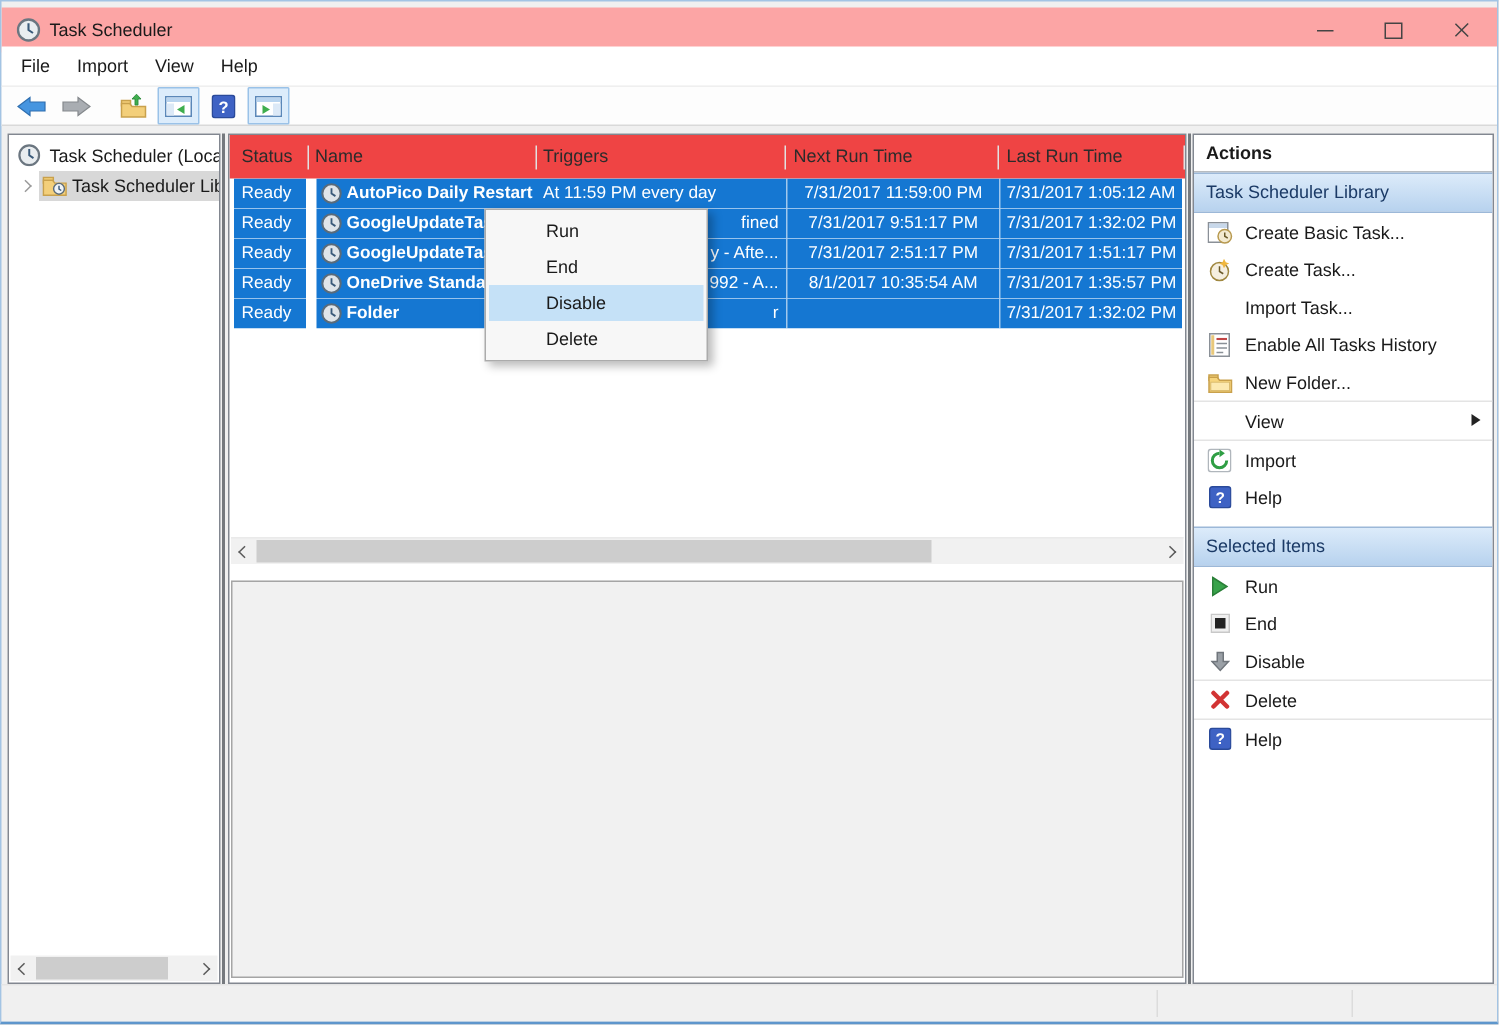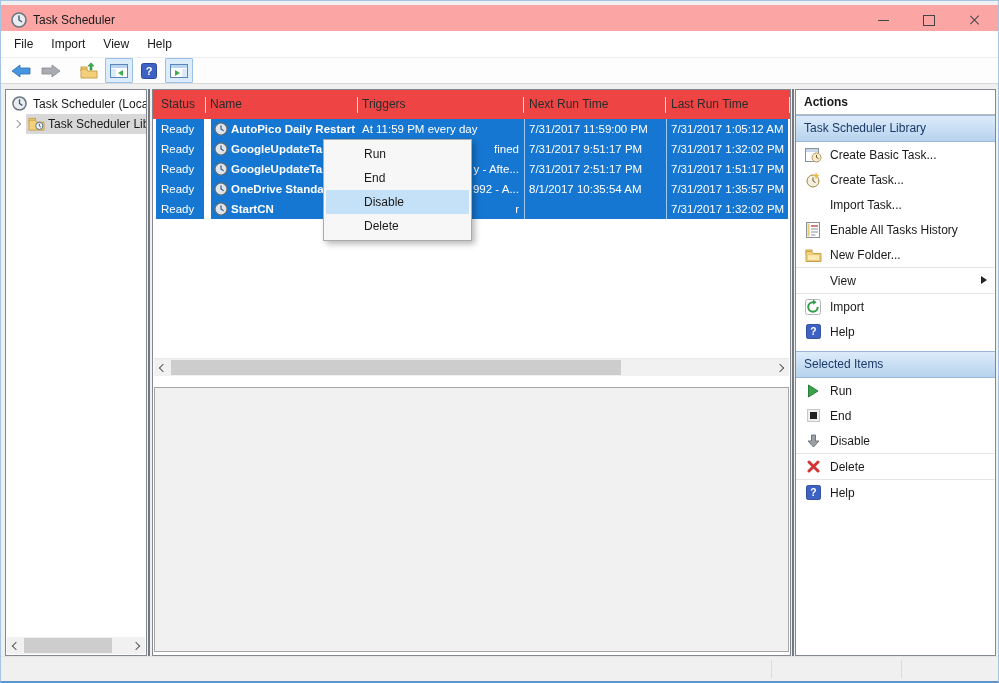--- a/index.html
+++ b/index.html
@@ -67,21 +67,21 @@
   .seg-st{left:3px;width:48px;}
   .seg-main{left:58px;width:577px;}
   .wsep{position:absolute;top:0;height:20px;width:1px;background:rgba(255,255,255,0.6);}
   .ws1{left:371px;} .ws2{left:513px;}
   .cell{position:absolute;top:0;height:20px;line-height:20px;white-space:nowrap;overflow:hidden;}
   .c-status{left:8px;width:42px;}
   .row-clock{position:absolute;left:61px;top:3px;}
   .c-name{left:78px;width:128px;font-weight:bold;}
   .c-trig{left:209px;width:159px;}
   .c-trig.right{text-align:right;padding-right:2px;box-sizing:border-box;}
-  .c-next{left:376px;width:133px;}
+  .c-next{left:376px;width:133px;text-align:center;}
   .c-last{left:518px;width:117px;}
   
   .details-pane{position:absolute;left:1px;right:1px;top:297px;bottom:3px;background:#f1f1f1;border:1px solid #a5a5a5;box-sizing:border-box;}
   
   .context-menu{position:absolute;left:322px;top:138px;width:147px;background:#f7f7f7;border:1px solid #ababab;box-shadow:3px 3px 6px rgba(0,0,0,0.28);padding:2px 0;z-index:50;}
   .cm-item{height:24px;line-height:24px;padding-left:38px;margin:0 2px;font-size:12px;color:#1a1a1a;}
   .cm-item.hl{background:#c5e1f7;}
   
   .actions-title{height:24px;line-height:24px;padding-left:8px;font-weight:bold;font-size:12px;border-bottom:1px solid #b8bcc0;}
   .sec-header{position:relative;height:25px;line-height:25px;padding-left:8px;font-size:12px;color:#1b3a66;
@@ -296,21 +296,21 @@
         <div class="lrow" style="top: 109px;">
           <div class="seg seg-st"></div>
           <div class="seg seg-main"></div>
           <div class="wsep ws1"></div>
           <div class="wsep ws2"></div>
           <span class="cell c-status">Ready</span>
           <span class="row-clock"><svg width="14" height="14" viewBox="0 0 16 16">
               <circle cx="8" cy="8" r="7" fill="#dfe5ea" stroke="#5a6b7a" stroke-width="1.6"></circle>
               <path d="M8 4 L8 8 L11 10" stroke="#3a5a7a" stroke-width="1.4" fill="none"></path>
             </svg></span>
-          <span class="cell c-name">StartCN</span>
+          <span class="cell c-name">Folder</span>
           <span class="cell c-trig right">r</span>
           <span class="cell c-next"></span>
           <span class="cell c-last">7/31/2017 1:32:02 PM</span>
         </div>
       </div>
     <div class="hscroll list-scroll">
       <div class="sc-btn sc-left">
           <span class="sc-chev"></span>
         </div>
       <div class="sc-thumb"></div>

